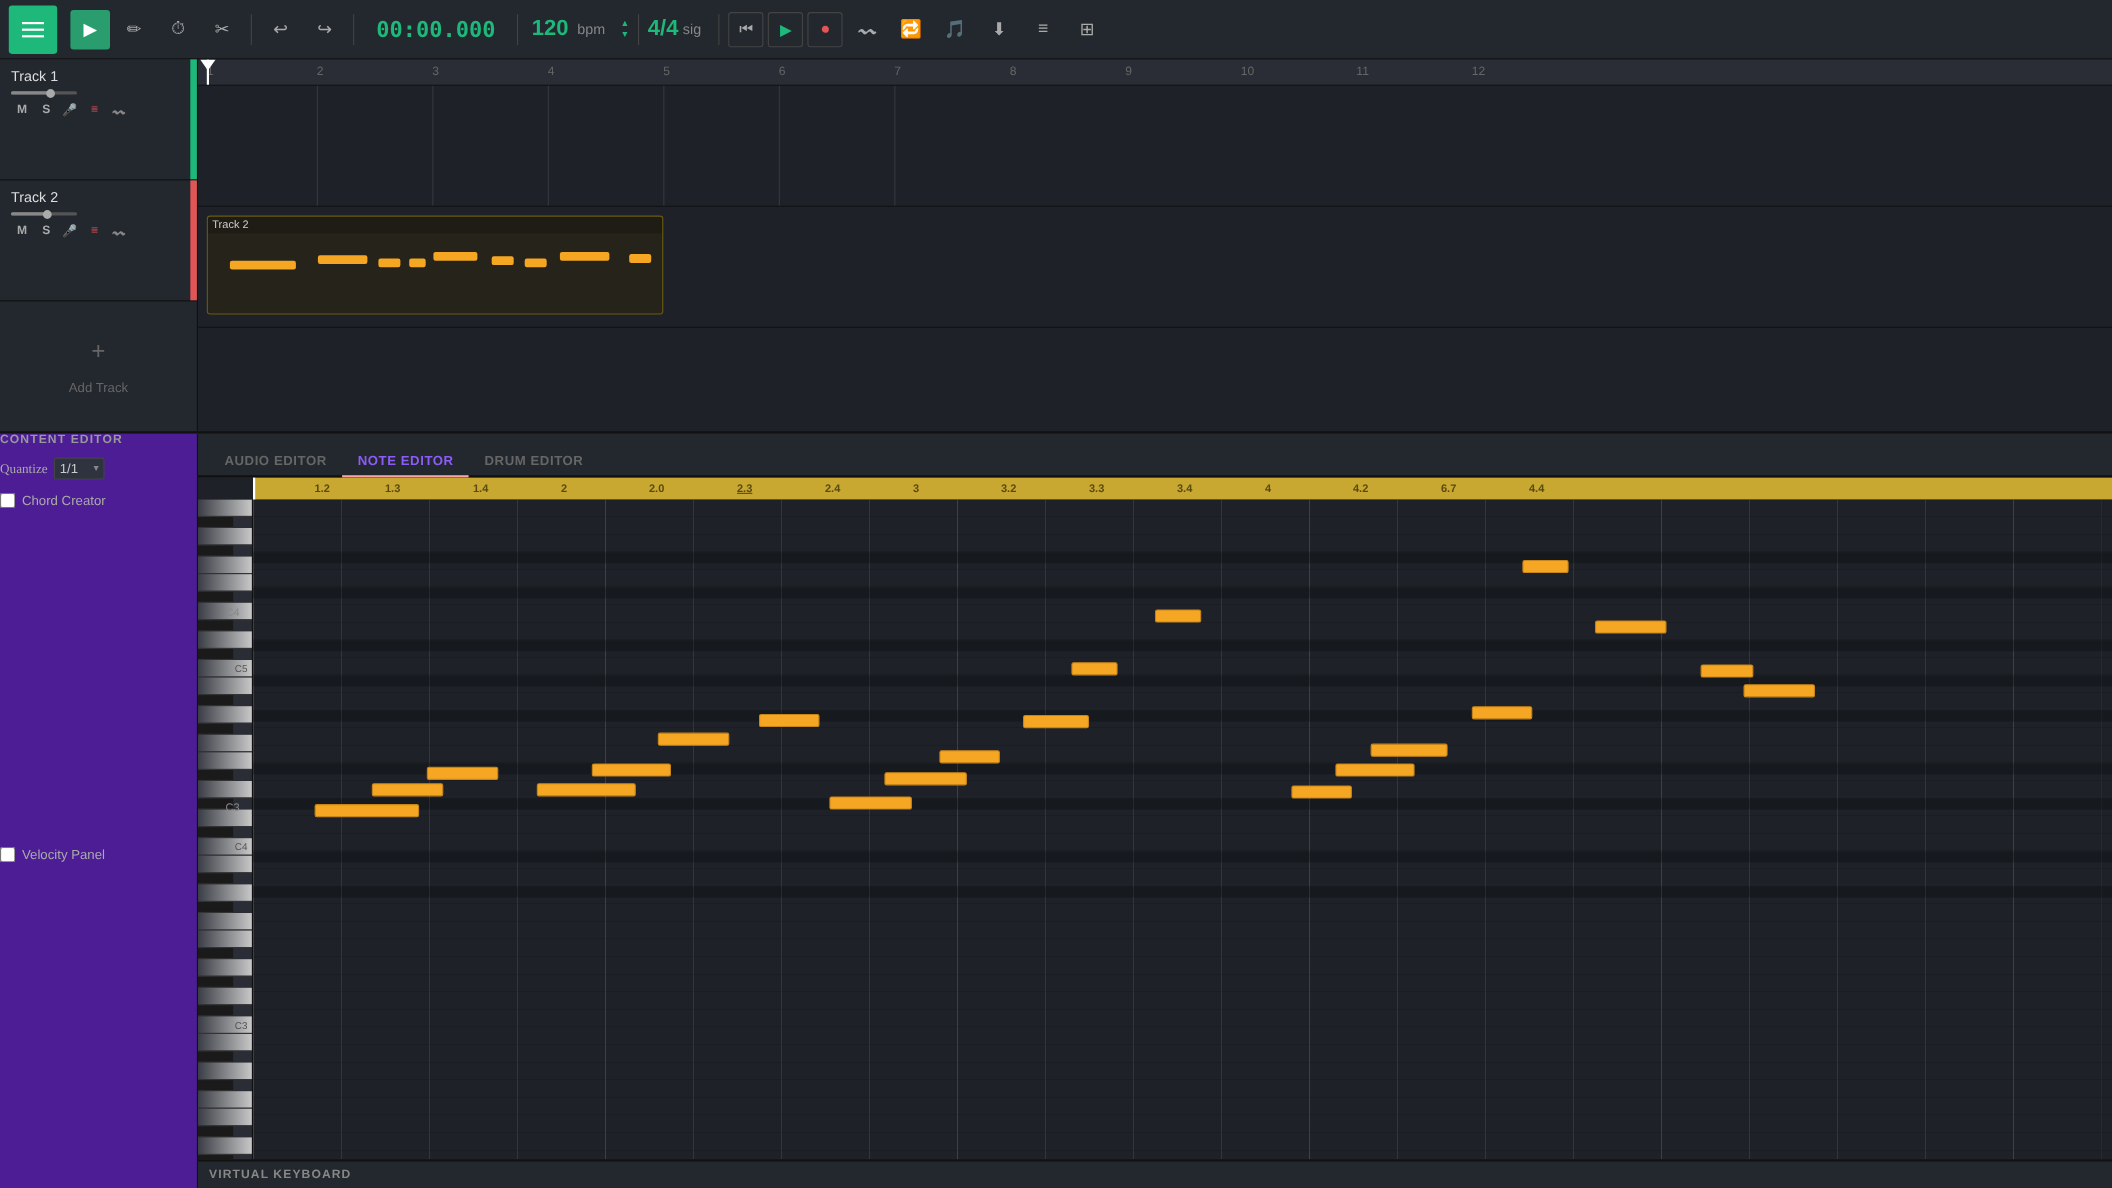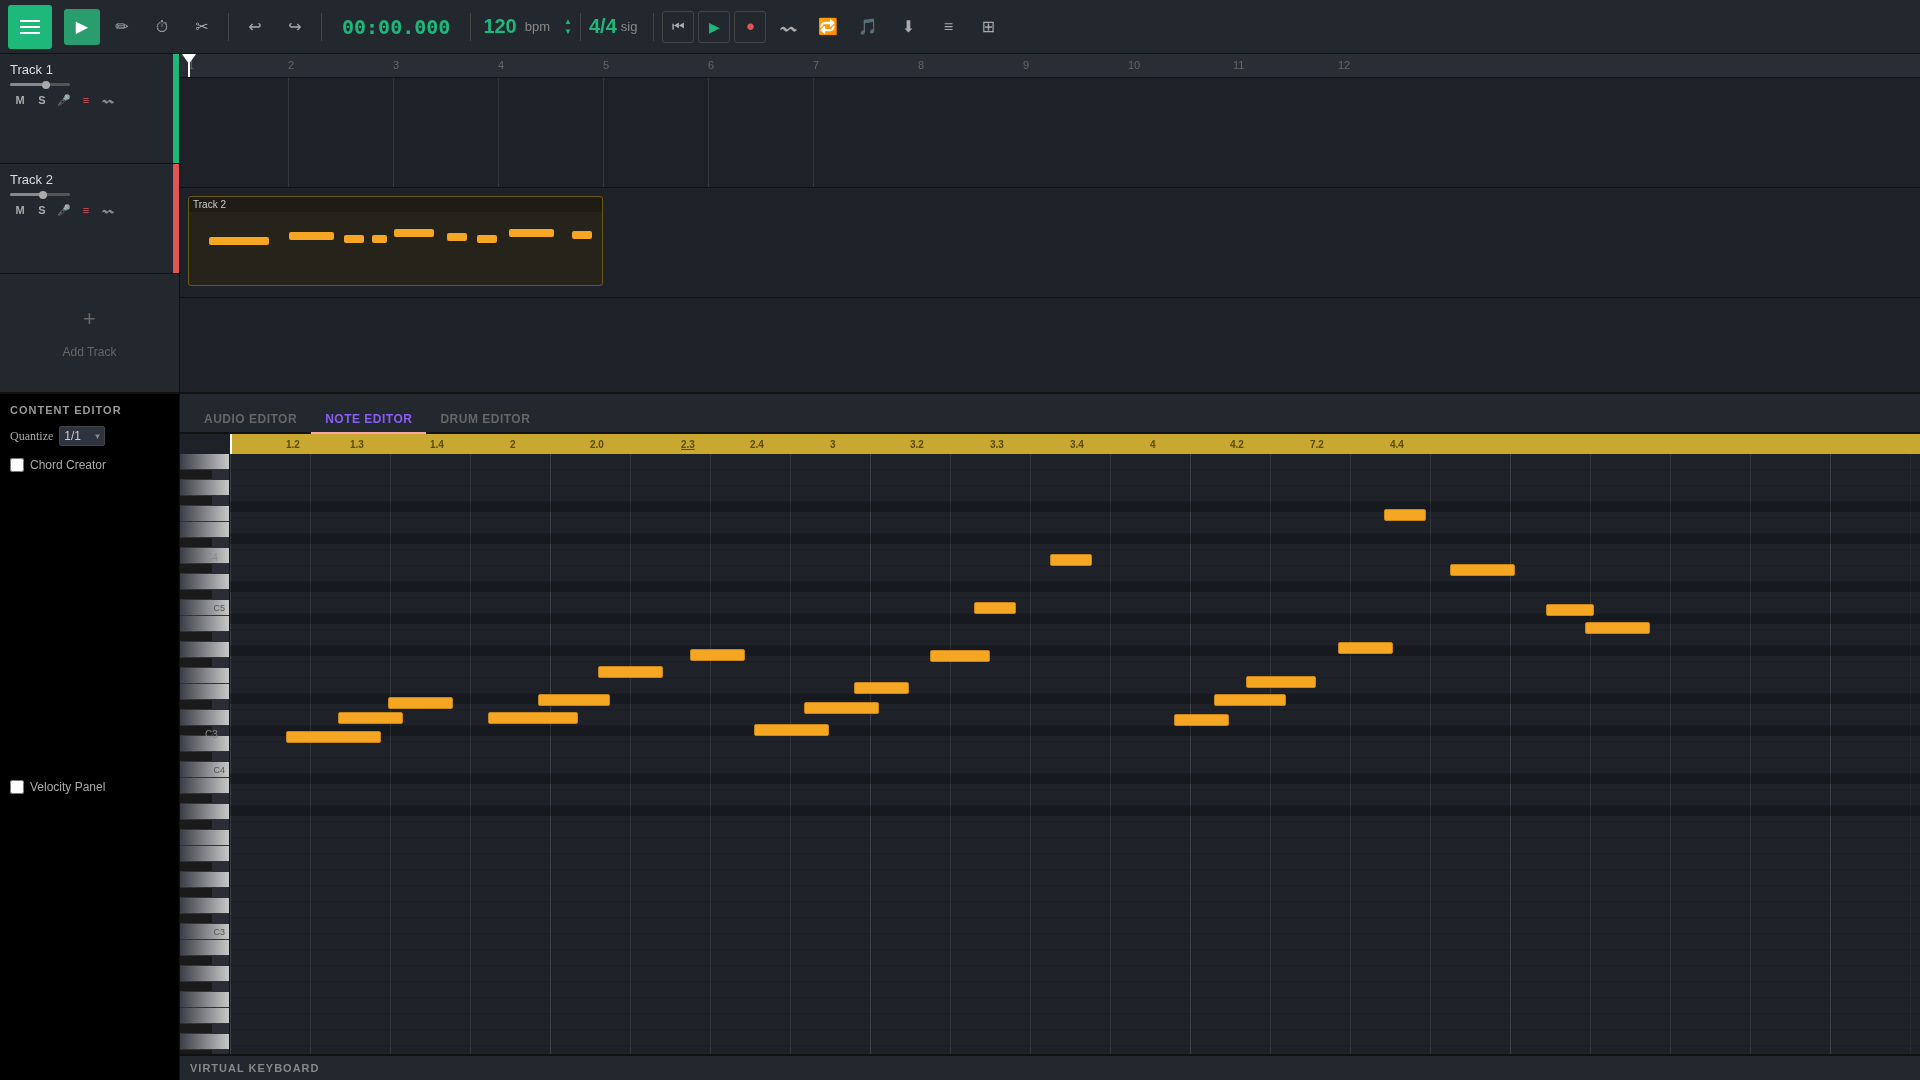--- a/index.html
+++ b/index.html
@@ -223,23 +223,22 @@
 
     
     #content-editor-area {
       display: flex;
       flex: 1;
       overflow: hidden;
     }
 
     #sidebar {
       width: 180px;
-      background: #000000;
+      background: #4c1d95;
       border-right: 1px solid #111;
-      padding: 10px;
       flex-shrink: 0;
     }
 
     .sidebar-section-title {
       font-size: 11px;
       font-weight: bold;
       color: #999;
       letter-spacing: 1px;
       text-transform: uppercase;
       margin-bottom: 10px;
@@ -689,29 +688,29 @@
 
       <div id="note-editor">
 
         <div id="note-ruler">
           <div class="note-ruler-playhead"></div>
           <div class="note-ruler-mark" style="left:56px;">1.2</div>
           <div class="note-ruler-mark" style="left:120px;">1.3</div>
           <div class="note-ruler-mark" style="left:200px;">1.4</div>
           <div class="note-ruler-mark" style="left:280px;">2</div>
           <div class="note-ruler-mark" style="left:360px;">2.0</div>
-          <div class="note-ruler-mark" style="left:451px;text-decoration:underline;">2.3</div>
+          <div class="note-ruler-mark" style="left:440px;text-decoration:underline;">2.3</div>
           <div class="note-ruler-mark" style="left:520px;">2.4</div>
           <div class="note-ruler-mark" style="left:600px;">3</div>
           <div class="note-ruler-mark" style="left:680px;">3.2</div>
           <div class="note-ruler-mark" style="left:760px;">3.3</div>
           <div class="note-ruler-mark" style="left:840px;">3.4</div>
           <div class="note-ruler-mark" style="left:920px;">4</div>
           <div class="note-ruler-mark" style="left:1000px;">4.2</div>
-          <div class="note-ruler-mark" style="left:1080px;">7.2</div>
+          <div class="note-ruler-mark" style="left:1080px;">6.7</div>
           <div class="note-ruler-mark" style="left:1160px;">4.4</div>
         </div>
 
         <div id="piano-keys">
             <div class="piano-key white">
         <span class="piano-key-label"></span>
       </div>
             <div class="piano-key black">
         <span class="piano-key-label"></span>
       </div>

